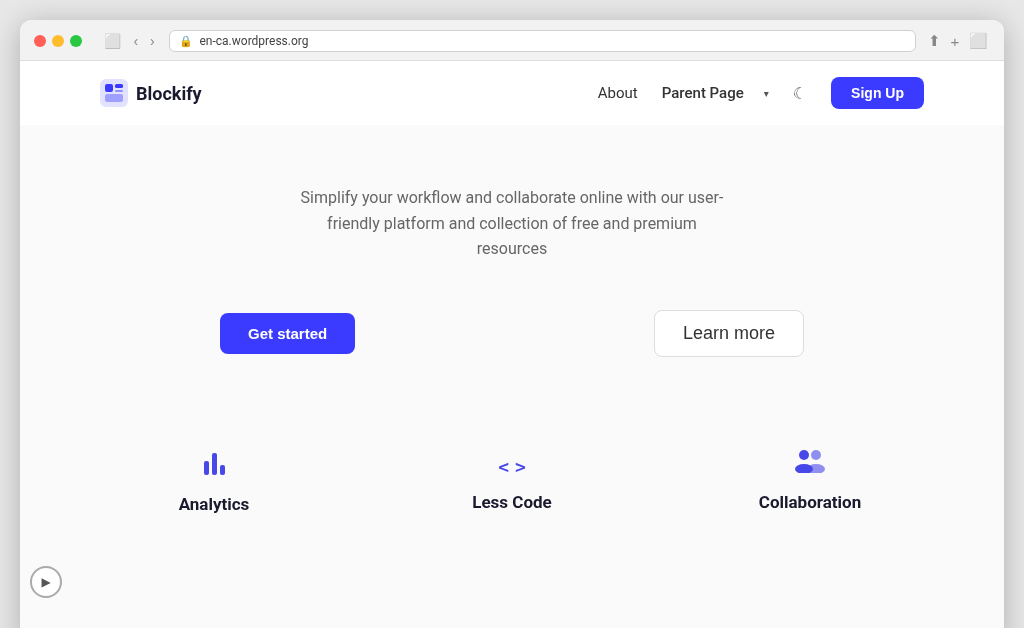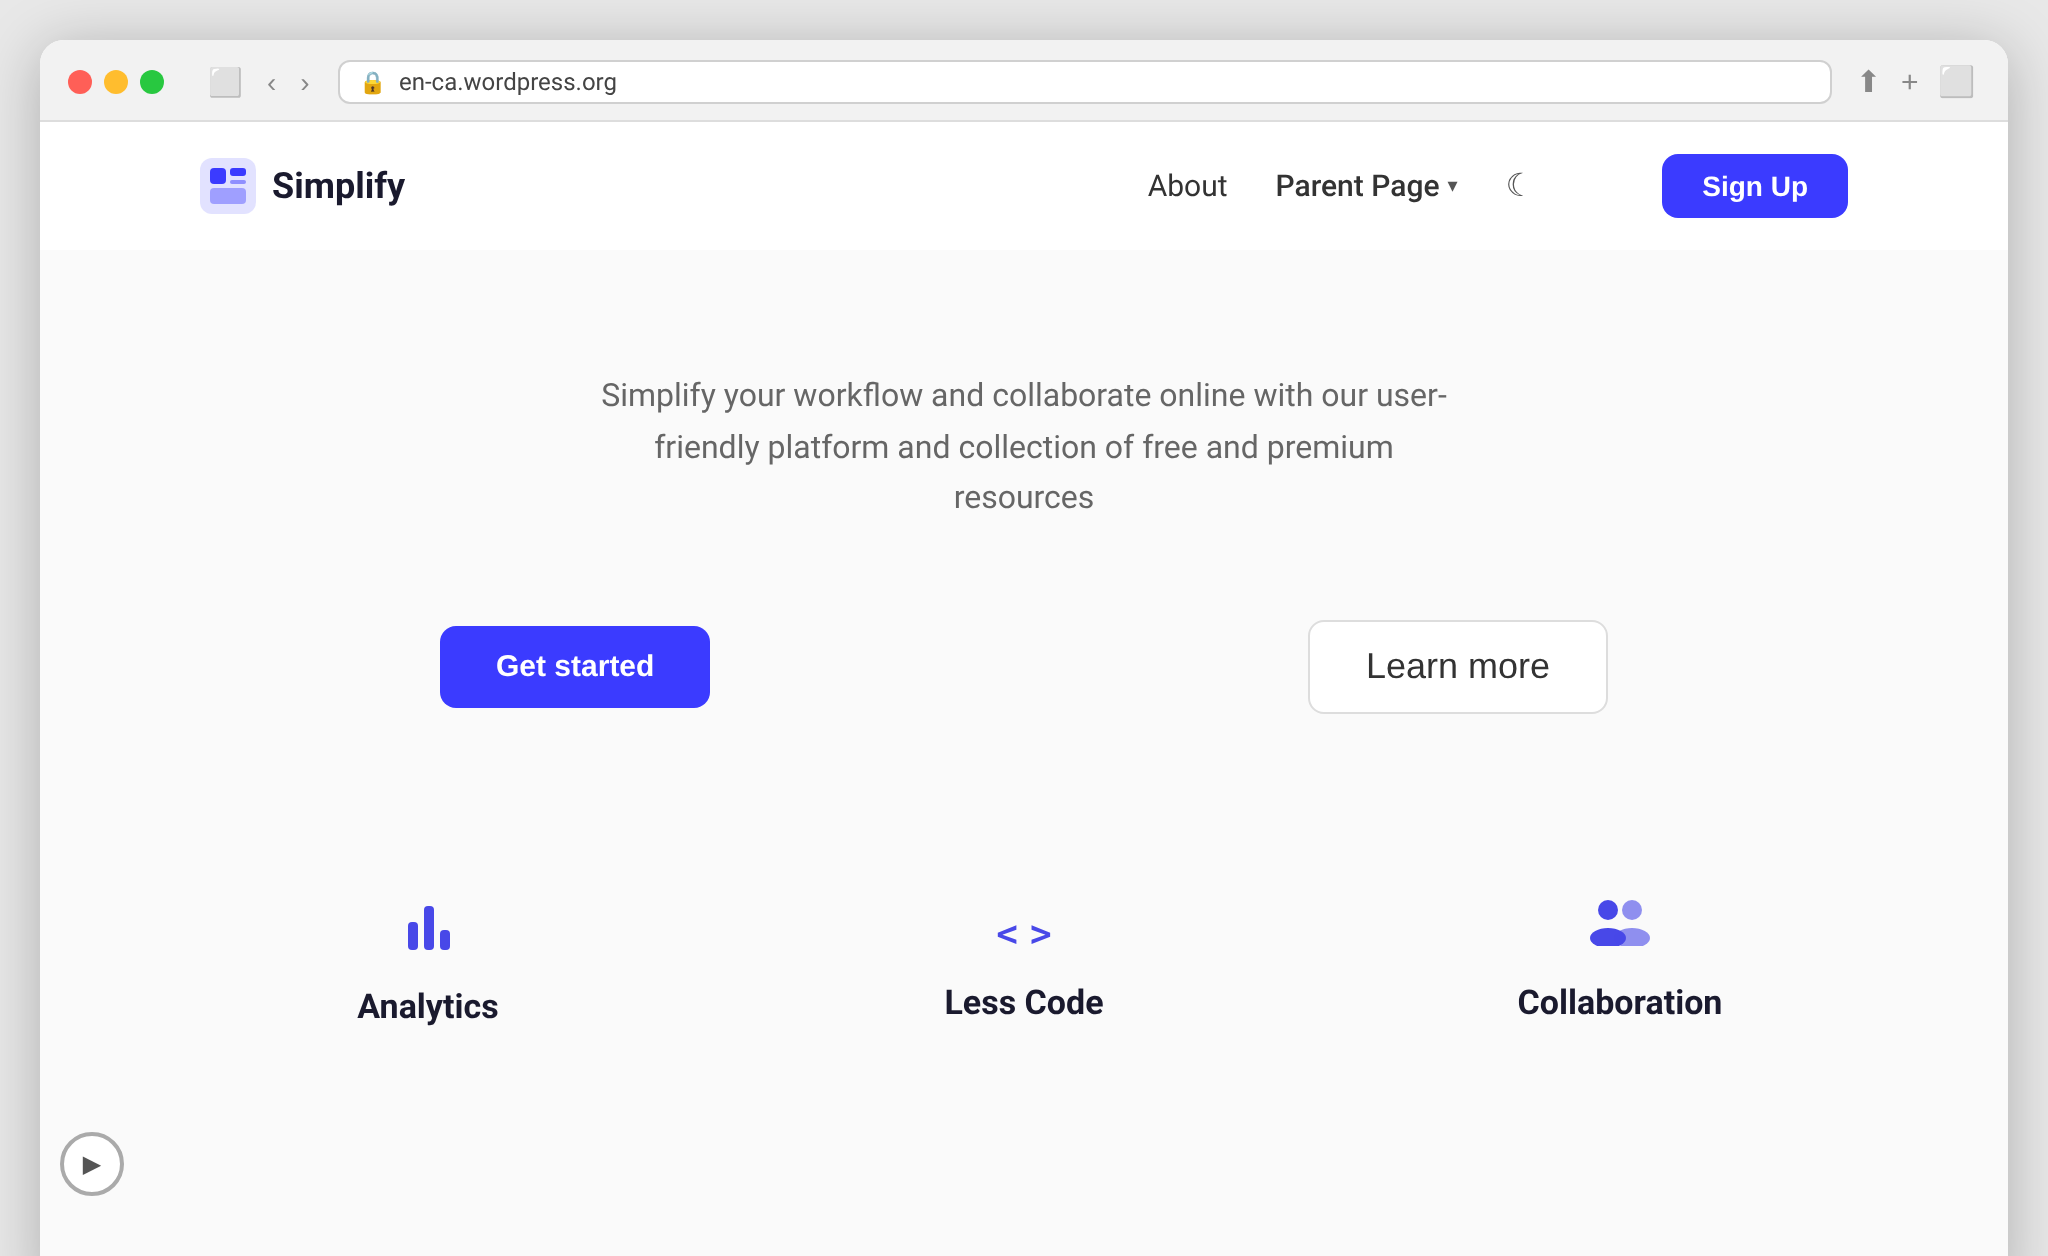--- a/index.html
+++ b/index.html
@@ -139,21 +139,21 @@
       text-decoration: none;
       color: #333;
       font-size: 15px;
       font-weight: 400;
       margin-left: 22px;
     }
 
     .nav-dropdown {
       display: flex;
       align-items: center;
-      gap: 4px;
+      gap: 20px;
       cursor: pointer;
       color: #333;
       font-size: 15px;
       font-weight: 500;
     }
 
     .nav-dropdown-arrow {
       font-size: 10px;
       color: #555;
     }
@@ -168,21 +168,20 @@
 
     .nav-signup-btn {
       background: #3b3bff;
       color: #fff;
       border: none;
       padding: 8px 20px;
       border-radius: 8px;
       font-size: 14px;
       font-weight: 600;
       cursor: pointer;
-      margin-left: 40px;
     }
 
     
     .hero {
       text-align: center;
       padding: 60px 200px 50px;
     }
 
     .hero-title {
       font-size: 52px;
@@ -346,21 +345,21 @@
 
     <nav class="nav">
       <a class="nav-logo">
         <svg class="logo-icon" viewBox="0 0 28 28" fill="none">
           <rect width="28" height="28" rx="6" fill="#3b3bff" opacity="0.15"></rect>
           <rect x="5" y="5" width="8" height="8" rx="2" fill="#3b3bff"></rect>
           <rect x="15" y="5" width="8" height="4" rx="1.5" fill="#3b3bff"></rect>
           <rect x="15" y="11" width="8" height="2" rx="1" fill="#3b3bff" opacity="0.5"></rect>
           <rect x="5" y="15" width="18" height="8" rx="2" fill="#3b3bff" opacity="0.4"></rect>
         </svg>
-        <span>Simplify</span>
+        <span>Blockify</span>
       </a>
 
       <div class="nav-links">
         <a class="nav-link">About</a>
         <div class="nav-dropdown">
           <span>Parent Page</span>
           <span class="nav-dropdown-arrow">▾</span>
         </div>
         <button class="nav-theme-btn">☾</button>
         <button class="nav-signup-btn">Sign Up</button>

